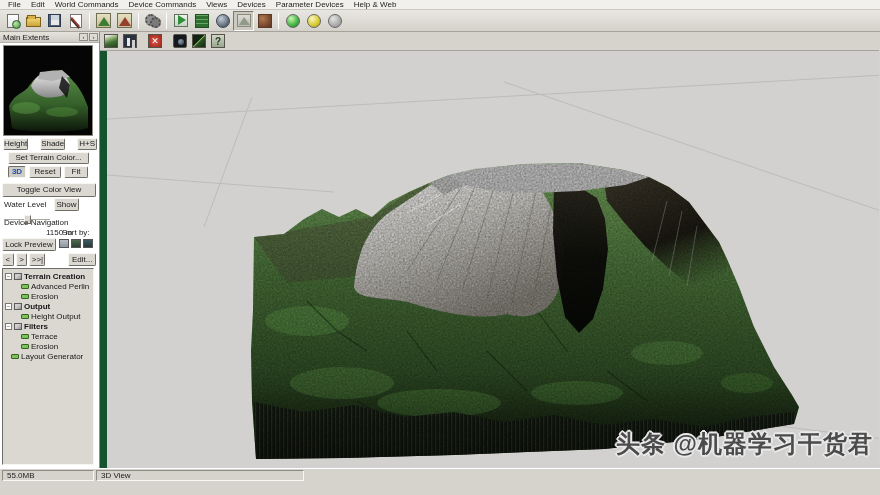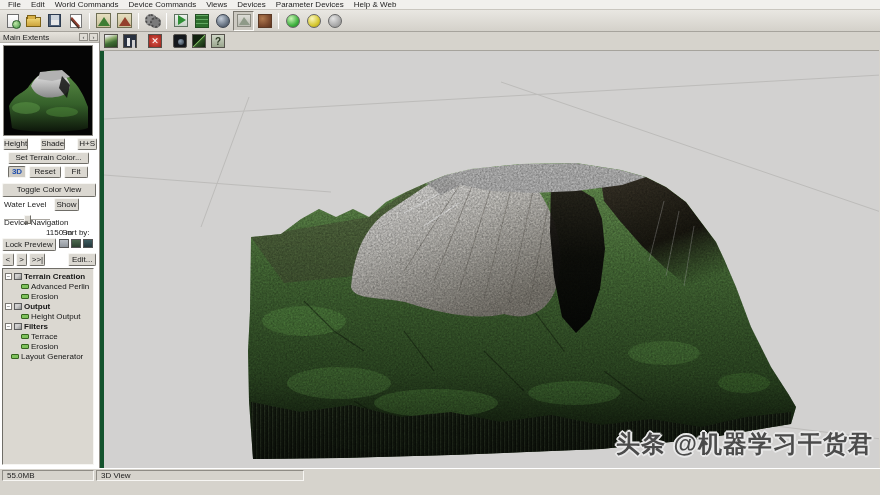--- a/index.html
+++ b/index.html
@@ -138,21 +138,21 @@
     background:#e8e8e8; box-shadow:5px 2px 0 #cfcfcf; }
   .v-reset { background:radial-gradient(circle at 50% 50%,#e05548,#9c241a); color:#fff;
     font-size:9px; line-height:12px; text-align:center; }
   .v-camera { background:#15181c; border-radius:2px; }
   .v-camera::after { content:""; position:absolute; left:4px; top:4px; width:6px; height:6px;
     border-radius:50%; background:radial-gradient(circle at 35% 35%,#8fa0b0,#2c3640); }
   .v-slope { background:linear-gradient(135deg,#12230f 45%,#79b35c 50%,#2e5424 56%,#12230f); }
   .v-help { background:linear-gradient(#cfd6c6,#9aa68e); color:#2c3a24; font-size:10px;
     font-weight:bold; text-align:center; line-height:13px; }
 
-  .viewport { position:relative; flex:1; background:#d2d1d0; border-left:4px solid #14532d; overflow:hidden; }
+  .viewport { position:relative; flex:1; background:#d2d1d0; border-left:7px solid #14532d; overflow:hidden; }
   .viewport svg { position:absolute; left:0; top:0; }
   .watermark { position:absolute; right:6px; bottom:8px; font-size:24px; font-weight:bold;
     color:#4b4b4b; letter-spacing:1px; white-space:nowrap;
     text-shadow:-2px 0 0 #e9e9e9, 2px 0 0 #e9e9e9, 0 -2px 0 #e9e9e9, 0 2px 0 #e9e9e9,
       -1px -1px 0 #e9e9e9, 1px 1px 0 #e9e9e9, 1px -1px 0 #e9e9e9, -1px 1px 0 #e9e9e9; }
 
   
   .statusbar { height:14px; background:#d6d3cc; border-top:1px solid #fff; display:flex; align-items:center; }
   .sb-panel { height:11px; margin-left:2px; border:1px solid; border-color:#8f8c85 #f7f6f3 #f7f6f3 #8f8c85;
     font-size:8px; color:#1b1b1b; line-height:9px; padding:0 4px; }

